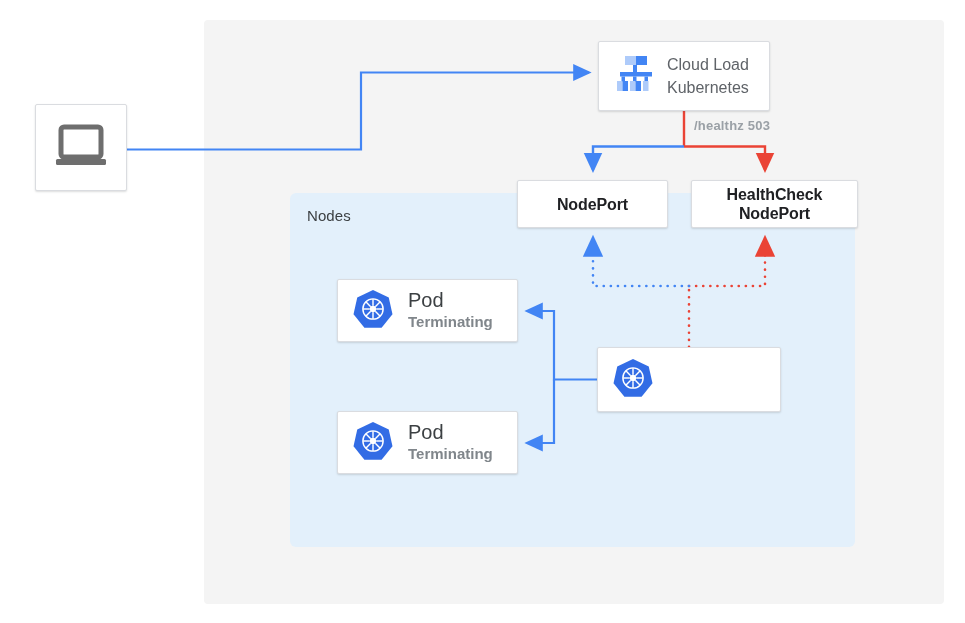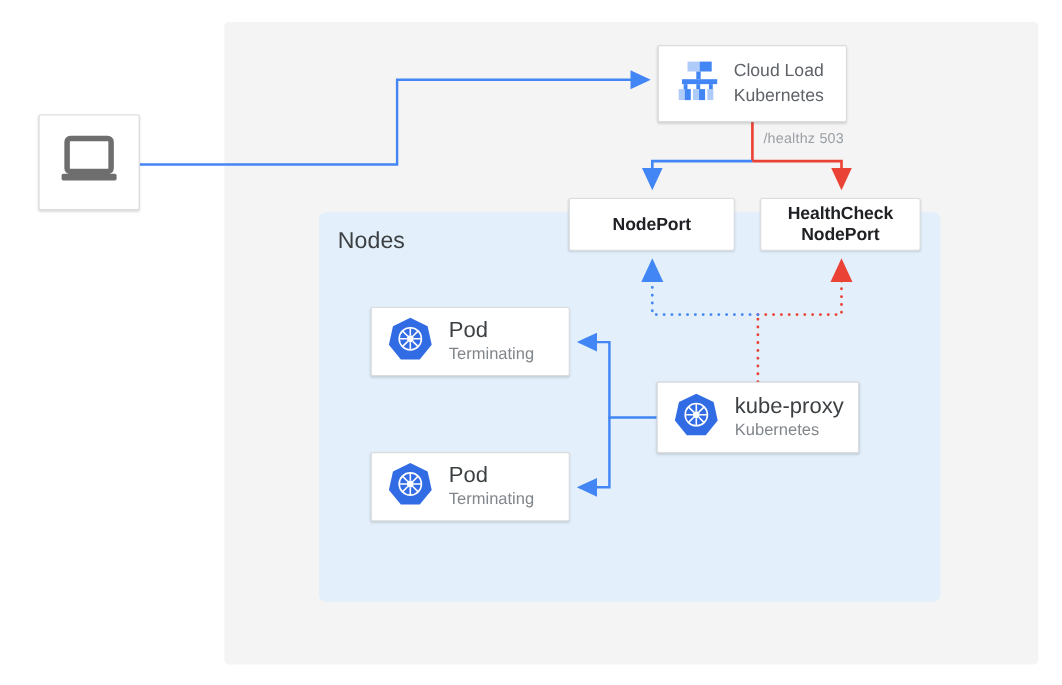--- a/index.html
+++ b/index.html
@@ -29,21 +29,21 @@
   .panel-nodes {
     position: absolute;
     left: 290px; top: 193px;
     width: 565px; height: 354px;
     background: #e3f0fb;
     border-radius: 6px;
   }
   .nodes-label {
     position: absolute;
     left: 307px; top: 207px;
-    font-size: 21px;
+    font-size: 15px;
     color: #3c4043;
     letter-spacing: 0.1px;
   }
   .card {
     position: absolute;
     background: #ffffff;
     border: 1px solid #dadce0;
     border-radius: 2px;
     box-shadow: 0 1px 2px rgba(60,64,67,0.18);
     box-sizing: border-box;
@@ -59,21 +59,21 @@
     display: flex; align-items: center;
     padding-left: 10px;
   }
   .card-nodeport {
     left: 517px; top: 180px;
     width: 151px; height: 48px;
     display: flex; align-items: center; justify-content: center;
   }
   .card-hcnodeport {
     left: 691px; top: 180px;
-    width: 146px; height: 48px;
+    width: 167px; height: 48px;
     display: flex; align-items: center; justify-content: center;
   }
   .card-pod1 {
     left: 337px; top: 279px;
     width: 181px; height: 63px;
     display: flex; align-items: center;
     padding-left: 14px;
   }
   .card-pod2 {
     left: 337px; top: 411px;
@@ -100,32 +100,33 @@
     font-size: 20px;
     color: #3c4043;
     line-height: 22px;
     white-space: nowrap;
   }
   .txt-sub {
     font-size: 15px;
     color: #80868b;
     line-height: 21px;
     white-space: nowrap;
+    font-weight: bold;
   }
   .clb-title {
     font-size: 16px;
     color: #5f6368;
     line-height: 23px;
     margin-left: 12px;
   }
   .healthz-label {
     position: absolute;
     left: 694px; top: 118px;
     font-size: 13px;
-    font-weight: normal;
+    font-weight: bold;
     color: #9aa0a6;
     letter-spacing: 0.2px;
   }
   .icon-k8s { width: 42px; height: 42px; flex: 0 0 auto; }
   .icon-clb { width: 46px; height: 40px; flex: 0 0 auto; }
   .icon-laptop { width: 56px; height: 46px; }
 </style>
 </head>
 <body>
 
@@ -273,19 +274,15 @@
           <line x1="22" y1="25.3" x2="22" y2="32.6"></line>
           <line x1="11.4" y1="22" x2="18.7" y2="22"></line>
           <line x1="25.3" y1="22" x2="32.6" y2="22"></line>
           <line x1="14.5" y1="14.5" x2="19.6" y2="19.6"></line>
           <line x1="24.4" y1="24.4" x2="29.5" y2="29.5"></line>
           <line x1="29.5" y1="14.5" x2="24.4" y2="19.6"></line>
           <line x1="19.6" y1="24.4" x2="14.5" y2="29.5"></line>
         </g>
       </svg>
     </span>
-    <div class="txt-block">
-      <div class="txt-title">kube-proxy</div>
-      <div class="txt-sub">Kubernetes</div>
-    </div>
   </div>
 
 </div>
 
 </body></html>

